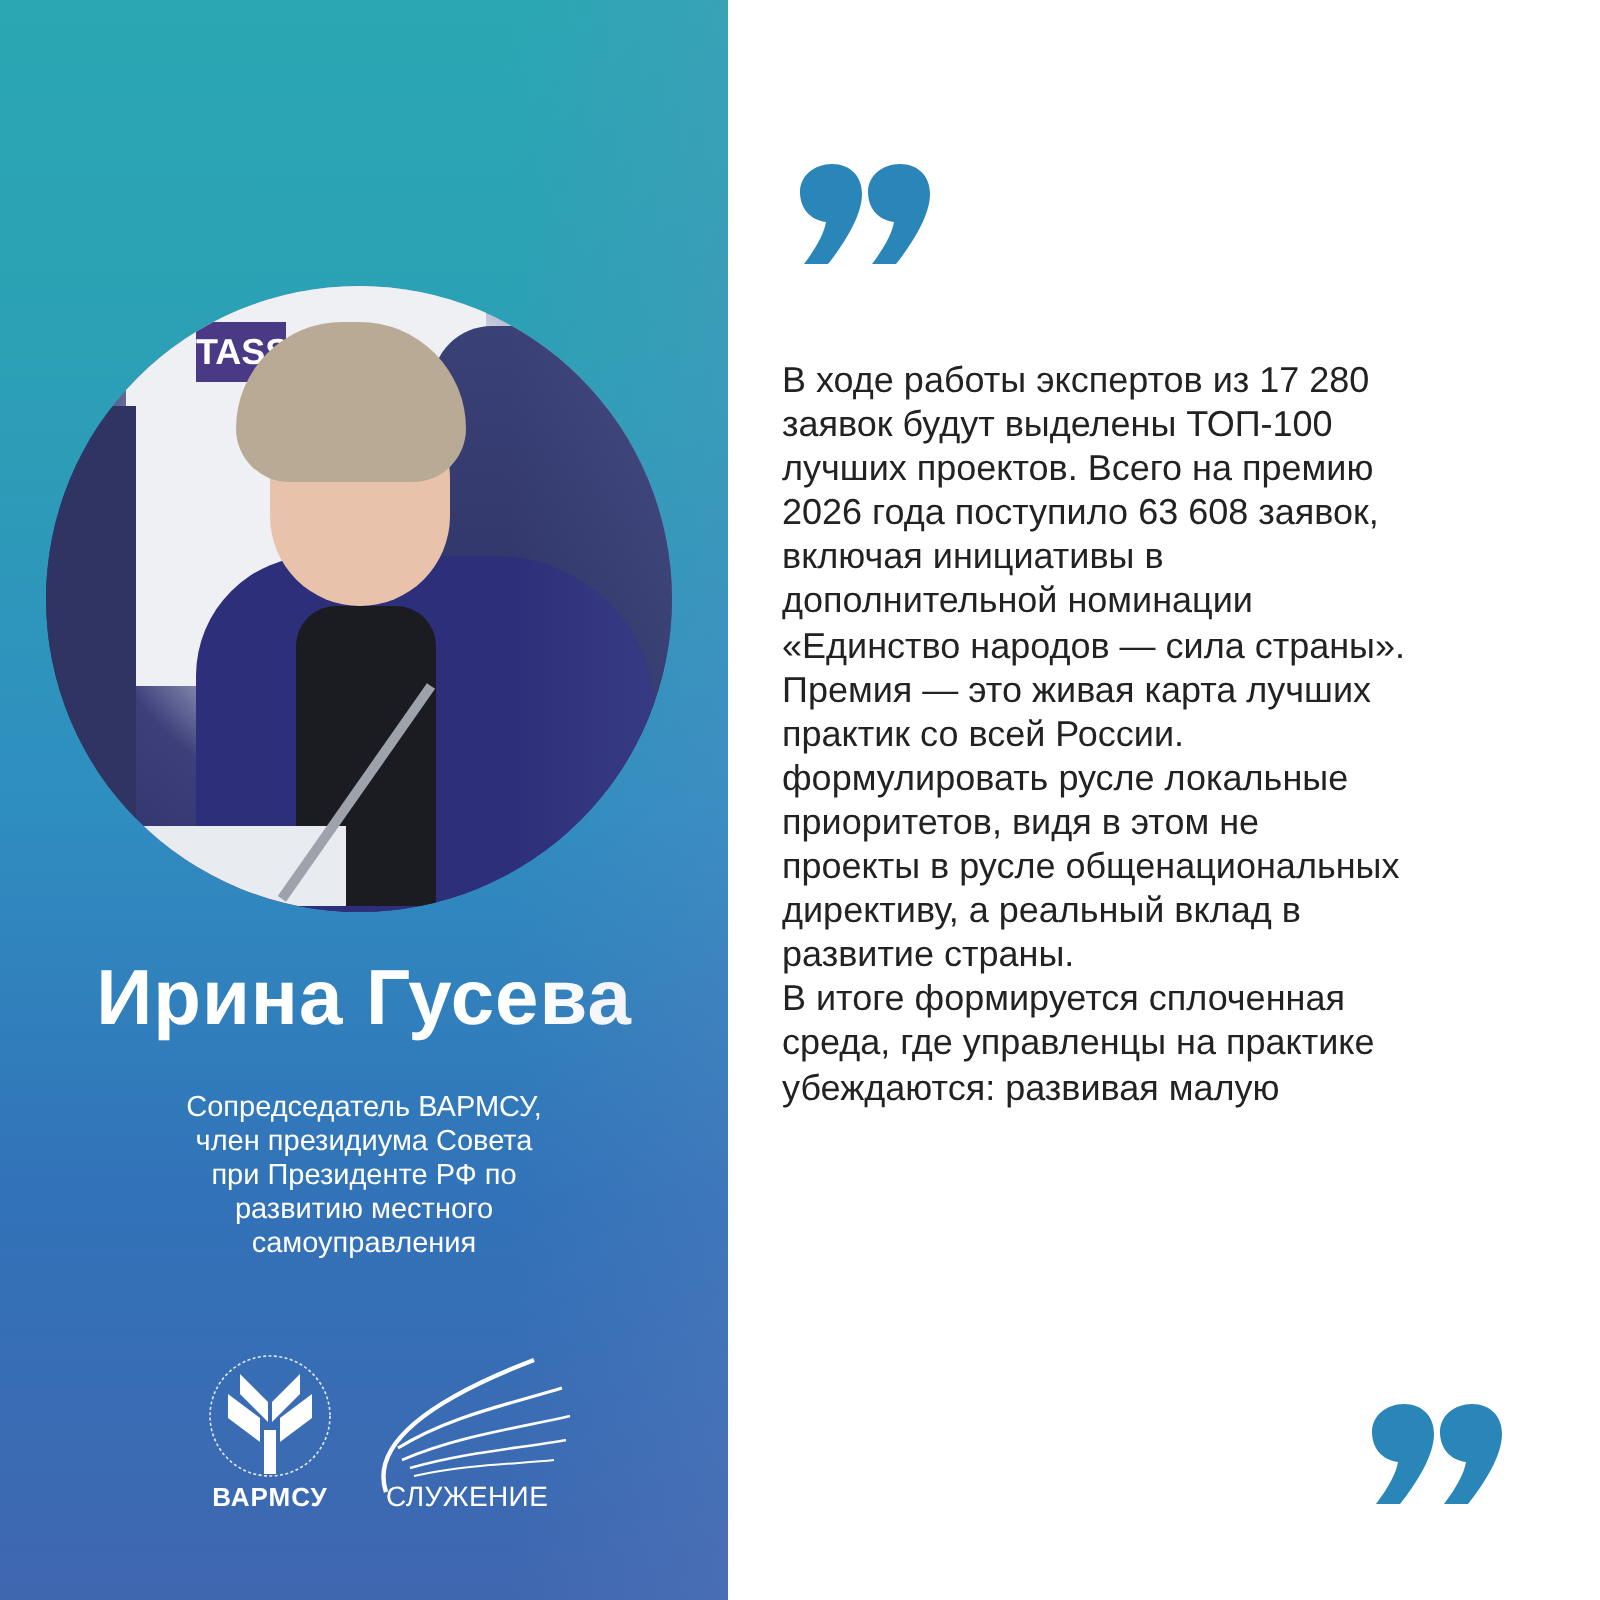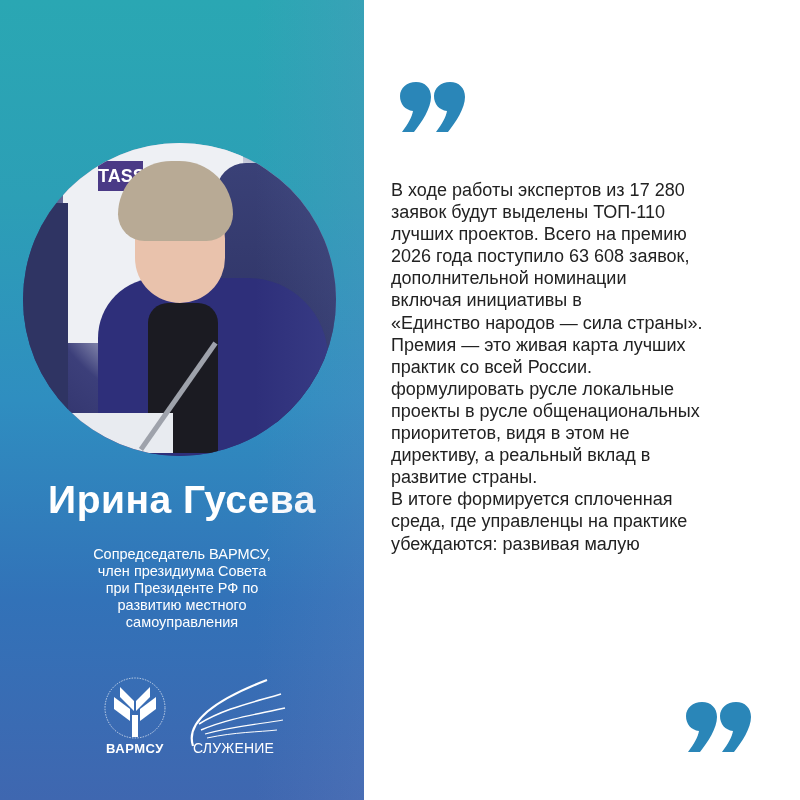--- a/index.html
+++ b/index.html
@@ -107,31 +107,31 @@
   </div>
 </div>
 
 <svg class="quote-open" viewBox="0 0 66 50">
   <path d="M16,0 C25,0 31,6 31,15 C31,26 22,40 14,50 L2,50 C8,42 12,35 13,29 C5,28 0,22 0,14 C0,6 7,0 16,0 Z" fill="#2a86b8"></path>
   <path d="M50,0 C59,0 65,6 65,15 C65,26 56,40 48,50 L36,50 C42,42 46,35 47,29 C39,28 34,22 34,14 C34,6 41,0 50,0 Z" fill="#2a86b8"></path>
 </svg>
 
 <div class="quote-text">
   <span>В ходе работы экспертов из 17 280</span>
-  <span>заявок будут выделены ТОП-110</span>
+  <span>заявок будут выделены ТОП-100</span>
   <span>лучших проектов. Всего на премию</span>
   <span>2026 года поступило 63 608 заявок,</span>
+  <span>включая инициативы в</span>
   <span>дополнительной номинации</span>
-  <span>включая инициативы в</span>
   <span>«Единство народов — сила страны».</span>
   <span>Премия — это живая карта лучших</span>
   <span>практик со всей России.</span>
   <span>формулировать русле локальные</span>
+  <span>приоритетов, видя в этом не</span>
   <span>проекты в русле общенациональных</span>
-  <span>приоритетов, видя в этом не</span>
   <span>директиву, а реальный вклад в</span>
   <span>развитие страны.</span>
   <span>В итоге формируется сплоченная</span>
   <span>среда, где управленцы на практике</span>
   <span>убеждаются: развивая малую</span>
 </div>
 
 <svg class="quote-close" viewBox="0 0 66 50">
   <path d="M16,0 C25,0 31,6 31,15 C31,26 22,40 14,50 L2,50 C8,42 12,35 13,29 C5,28 0,22 0,14 C0,6 7,0 16,0 Z" fill="#2a86b8"></path>
   <path d="M50,0 C59,0 65,6 65,15 C65,26 56,40 48,50 L36,50 C42,42 46,35 47,29 C39,28 34,22 34,14 C34,6 41,0 50,0 Z" fill="#2a86b8"></path>

